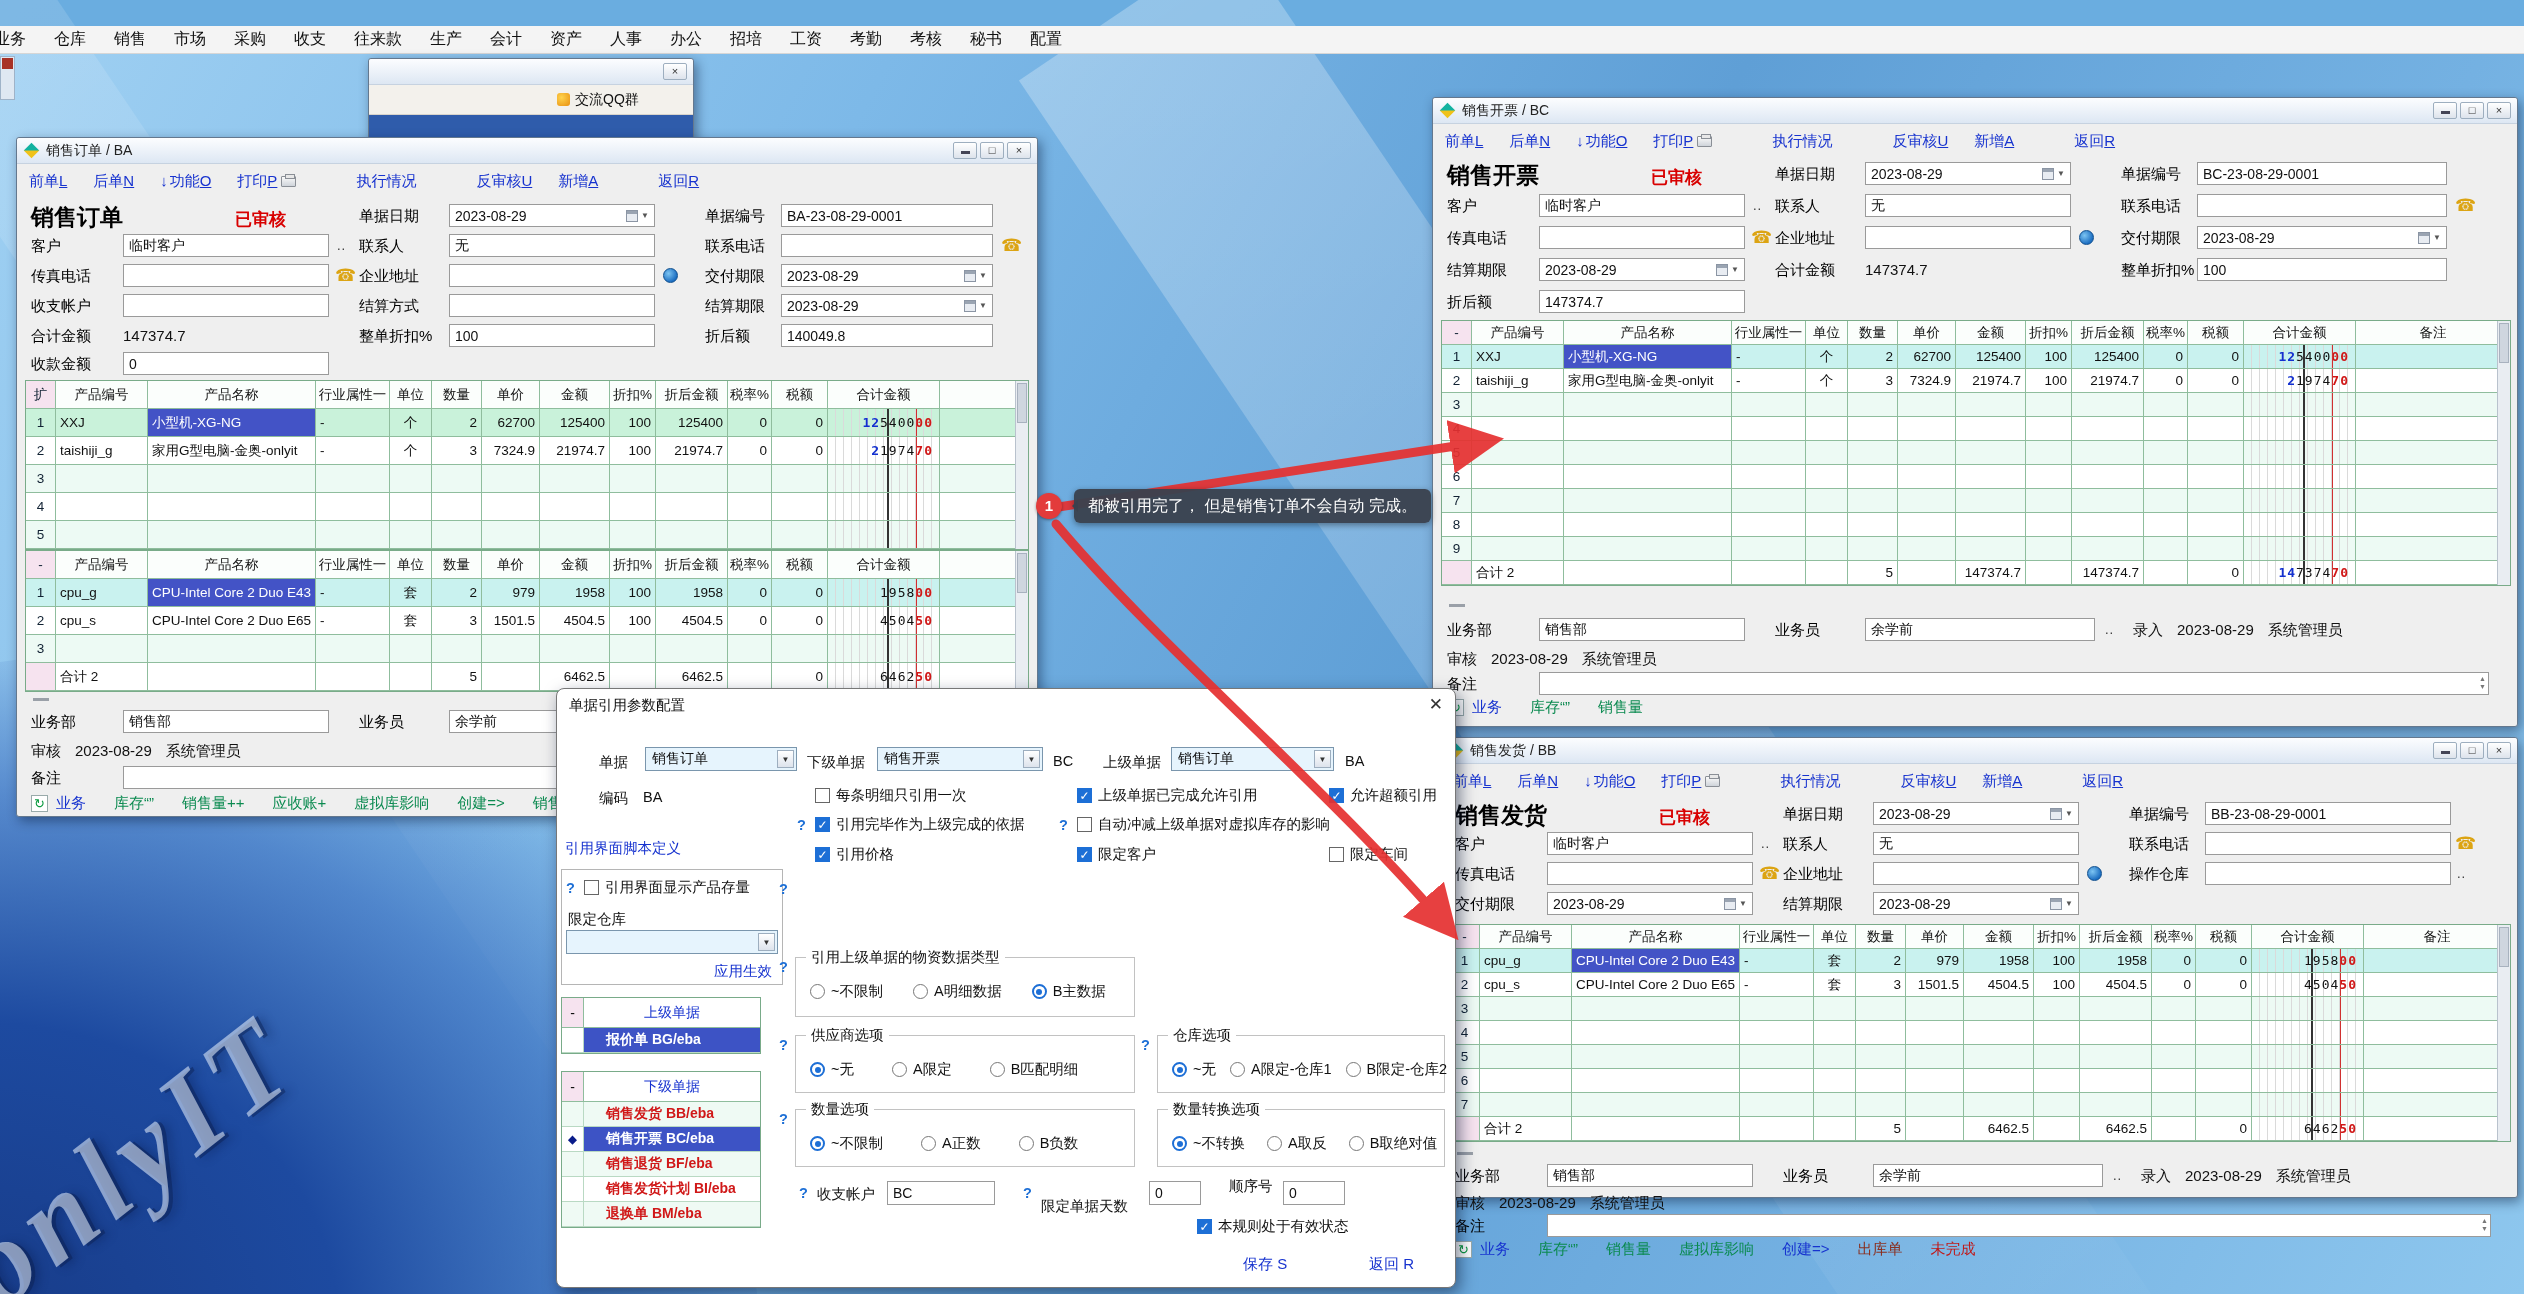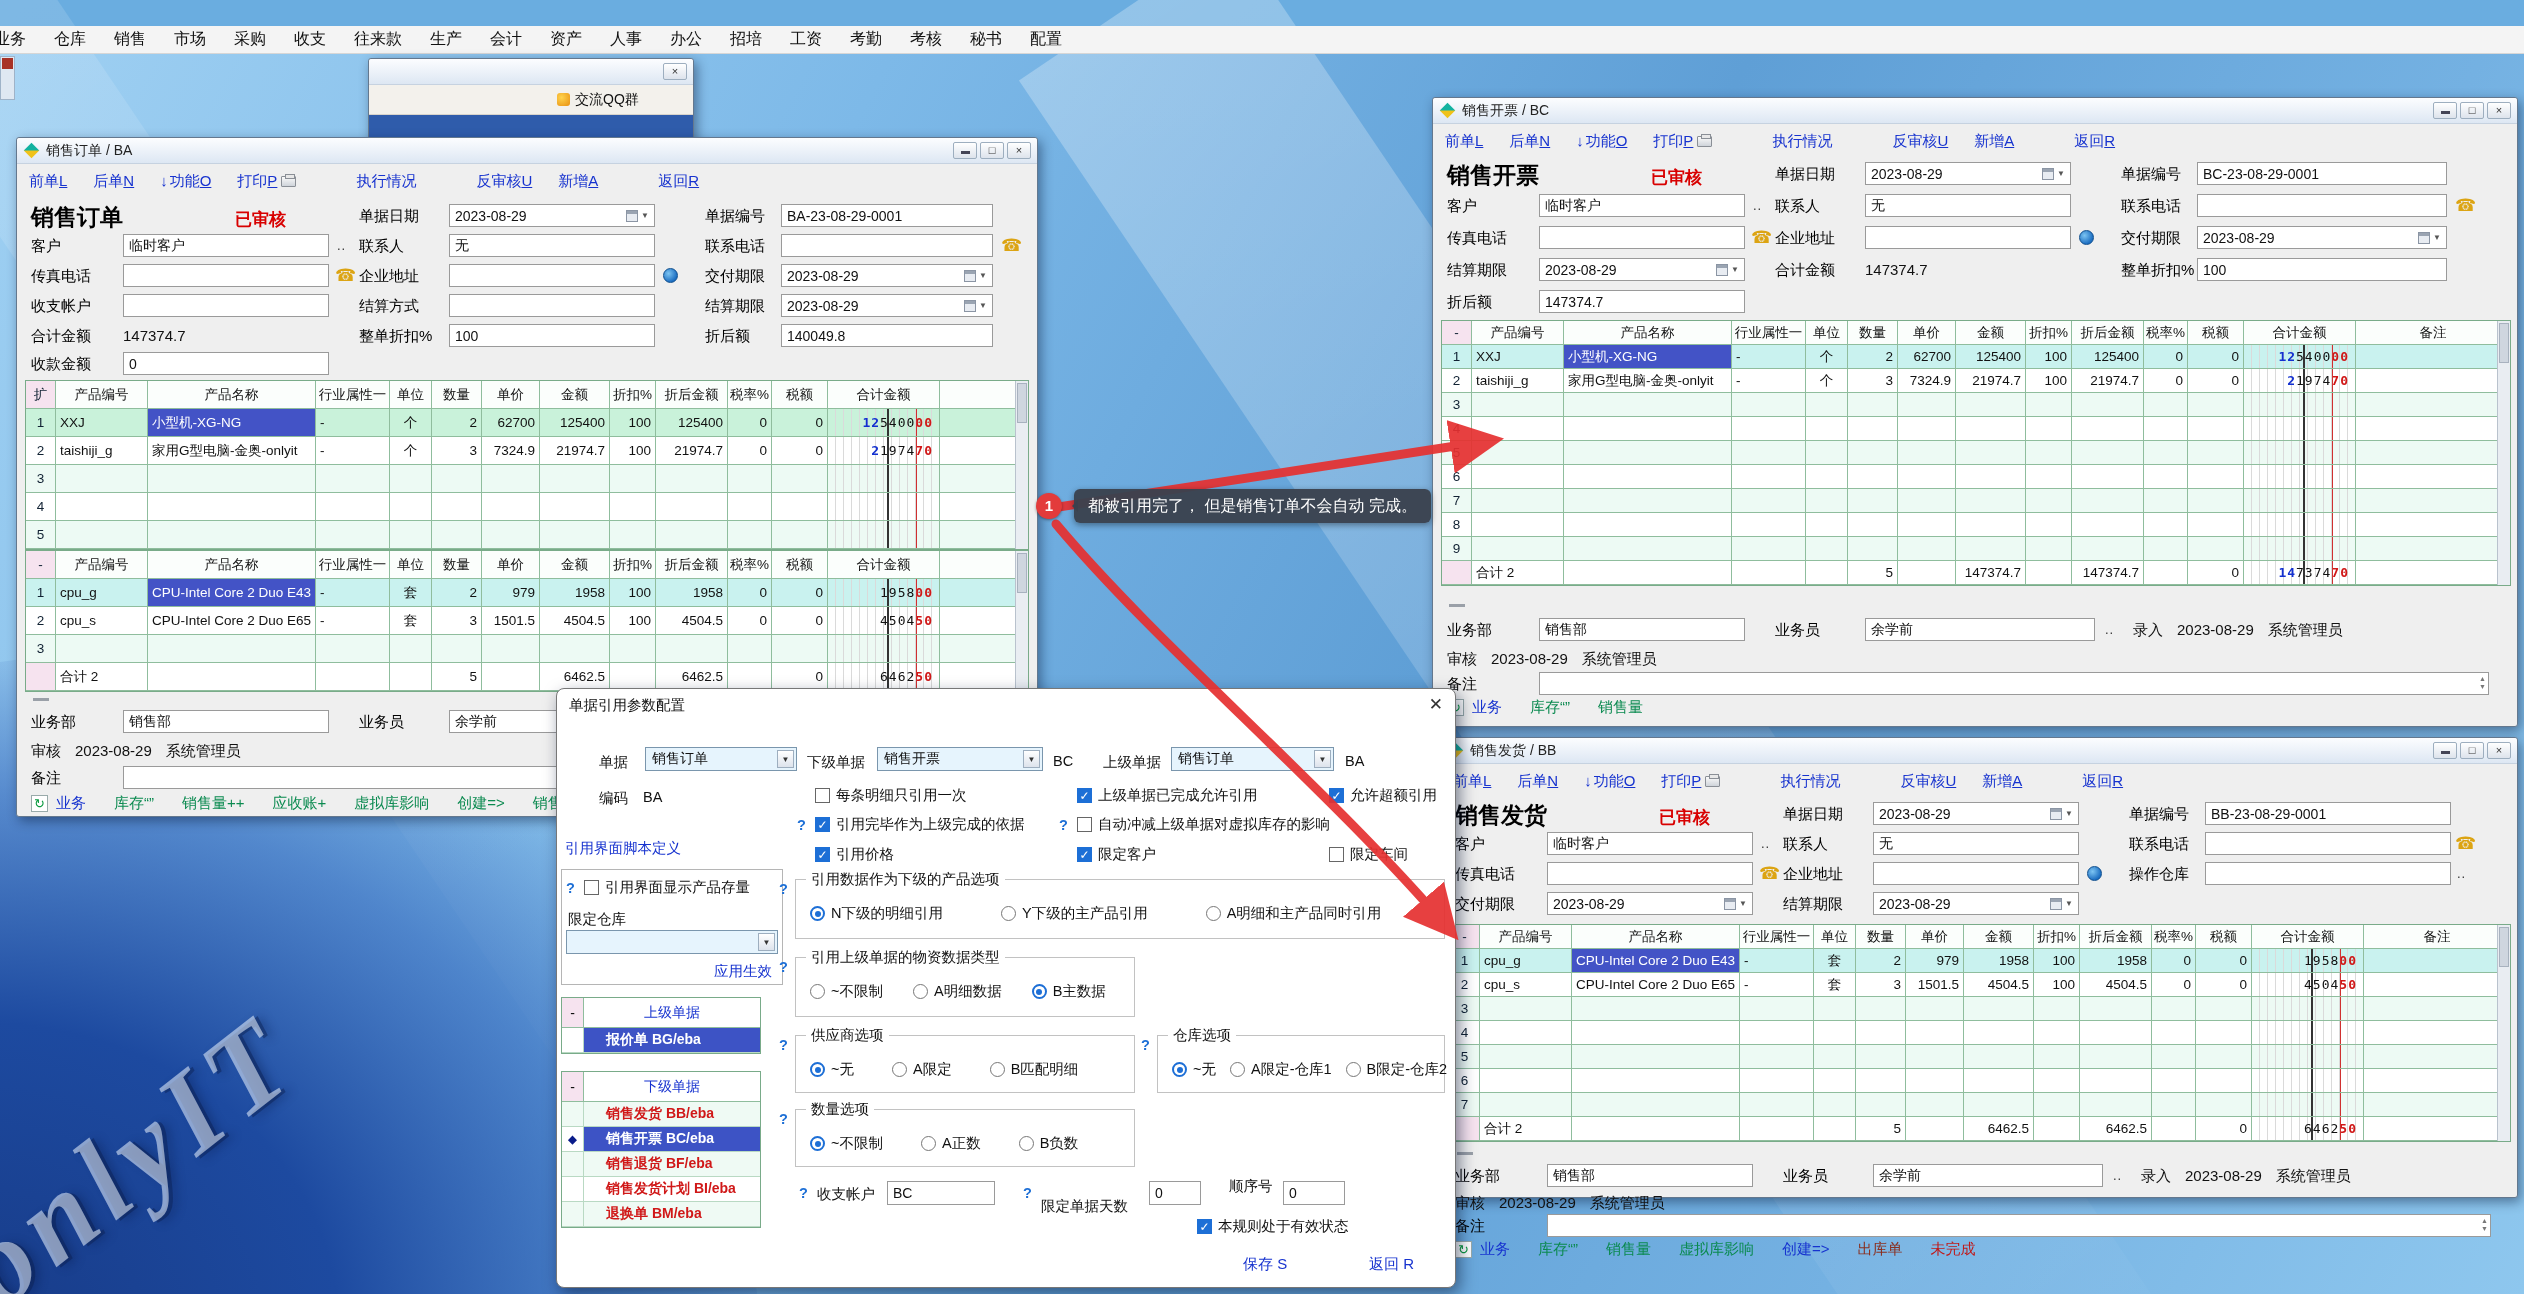--- a/index.html
+++ b/index.html
@@ -1178,37 +1178,20 @@
           <span class="lcn"></span>
           <span class="lt">销售发货计划 BI/eba</span>
         </div>
         <div class="lr tint">
           <span class="lcn"></span>
           <span class="lt">退换单 BM/eba</span>
         </div>
       </div>
 
     <span class="qm" style="left:222px;top:192px">?</span>
-    <div class="grp" style="left:238px;top:190px;width:650px;height:60px">
-        <span class="gt">引用数据作为下级的产品选项</span>
-        <div class="rgroup" style="gap: 58px;">
-          <span class="ropt">
-            <span class="rd on"></span>
-            <span>N下级的明细引用</span>
-          </span>
-          <span class="ropt">
-            <span class="rd"></span>
-            <span>Y下级的主产品引用</span>
-          </span>
-          <span class="ropt">
-            <span class="rd"></span>
-            <span>A明细和主产品同时引用</span>
-          </span>
-        </div>
-      </div>
     <span class="qm" style="left:222px;top:270px">?</span>
     <div class="grp" style="left:238px;top:268px;width:340px;height:60px">
         <span class="gt">引用上级单据的物资数据类型</span>
         <div class="rgroup" style="gap: 30px;">
           <span class="ropt">
             <span class="rd"></span>
             <span>~不限制</span>
           </span>
           <span class="ropt">
             <span class="rd"></span>
@@ -1264,20 +1247,37 @@
             <span class="rd on"></span>
             <span>~不限制</span>
           </span>
           <span class="ropt">
             <span class="rd"></span>
             <span>A正数</span>
           </span>
           <span class="ropt">
             <span class="rd"></span>
             <span>B负数</span>
+          </span>
+        </div>
+      </div>
+    <div class="grp" style="left:600px;top:420px;width:288px;height:58px">
+        <span class="gt">数量转换选项</span>
+        <div class="rgroup" style="gap: 22px;">
+          <span class="ropt">
+            <span class="rd on"></span>
+            <span>~不转换</span>
+          </span>
+          <span class="ropt">
+            <span class="rd"></span>
+            <span>A取反</span>
+          </span>
+          <span class="ropt">
+            <span class="rd"></span>
+            <span>B取绝对值</span>
           </span>
         </div>
       </div>
 
     <span class="qm" style="left:242px;top:496px">?</span>
     <span class="dlabel" style="left:260px;top:496px">收支帐户</span>
     <span class="dinp" style="left:330px;top:492px;width:108px">
         <span>BC</span>
       </span>
     <span class="qm" style="left:466px;top:496px">?</span>

